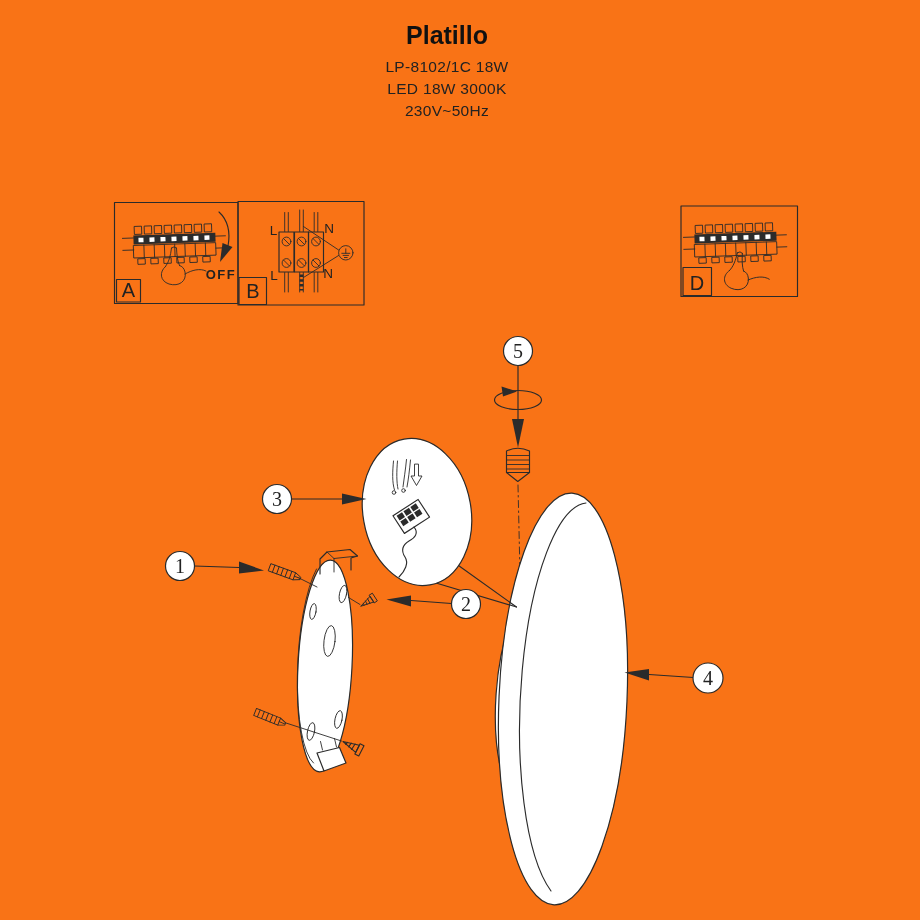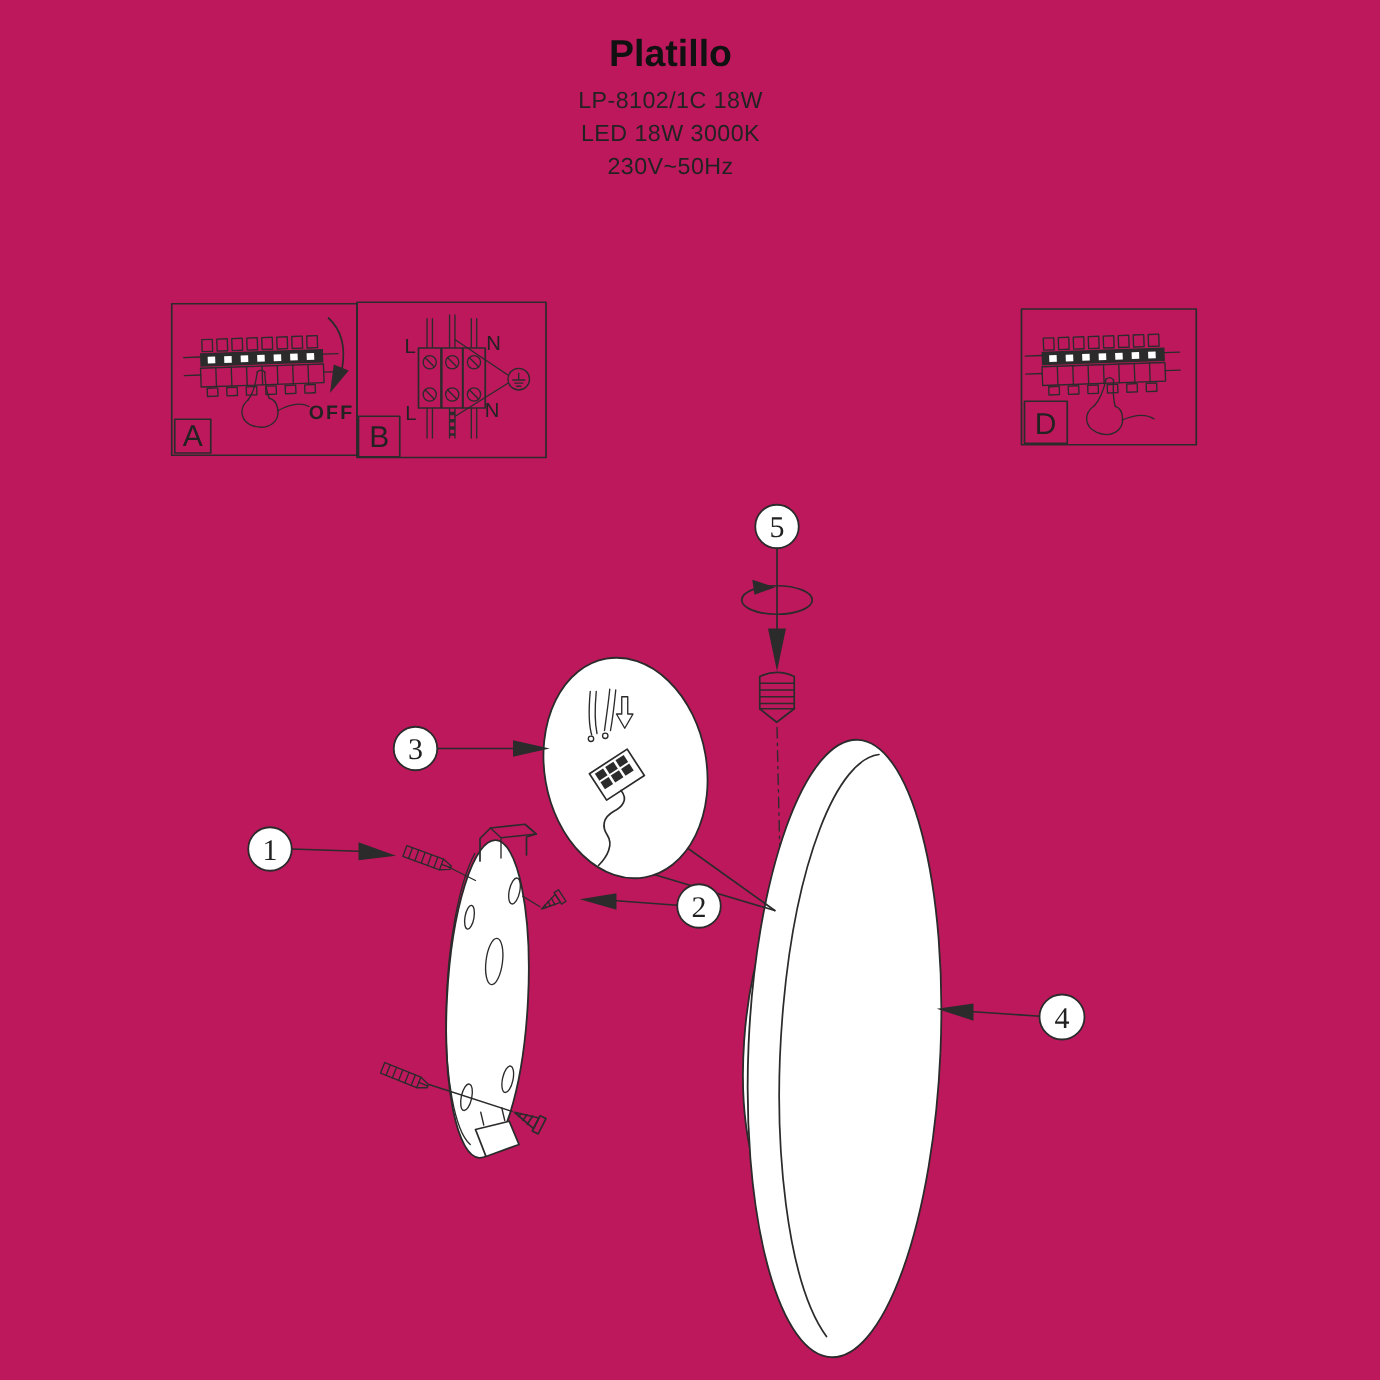--- a/index.html
+++ b/index.html
@@ -1,16 +1,16 @@
 <!DOCTYPE html>
 <html><head>
 <meta charset="utf-8">
 <style>
   html,body{margin:0;padding:0;background:#fff;}
-  #page{position:relative;width:920px;height:920px;background:#be185d;overflow:hidden;}
+  #page{position:relative;width:920px;height:920px;background:#f97316;overflow:hidden;}
   svg{display:block;}
   .ln  {fill:none;stroke:#2b2b2b;stroke-width:1.15;stroke-linecap:round;stroke-linejoin:round;}
   .ln-t{fill:none;stroke:#2b2b2b;stroke-width:.9;stroke-linecap:round;stroke-linejoin:round;}
   .ln-w{fill:#fff;stroke:#2b2b2b;stroke-width:1.2;stroke-linejoin:round;}
   .fl  {fill:#2b2b2b;stroke:none;}
   .dashdot{stroke-dasharray:7 3.5 1.5 3.5;}
   .striped{stroke:#2b2b2b;stroke-width:3.8;stroke-dasharray:2.4 2.4;}
   .t-title{font:700 25px "Liberation Sans",sans-serif;fill:#111;text-anchor:middle;}
   .t-sub  {font:400 15.5px "Liberation Sans",sans-serif;fill:#222;text-anchor:middle;letter-spacing:.3px;}
   .t-panel{font:400 20px "Liberation Sans",sans-serif;fill:#222;text-anchor:middle;}

